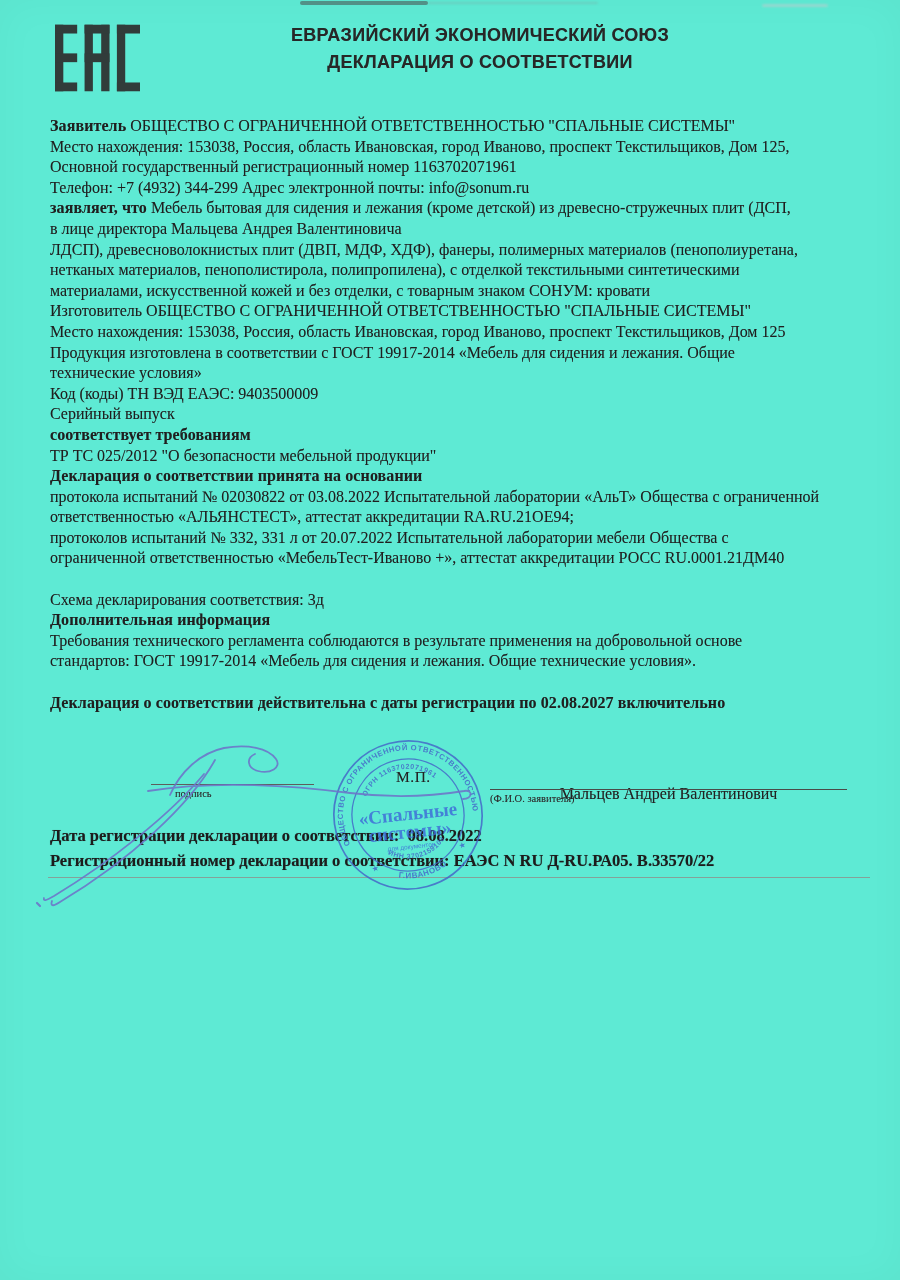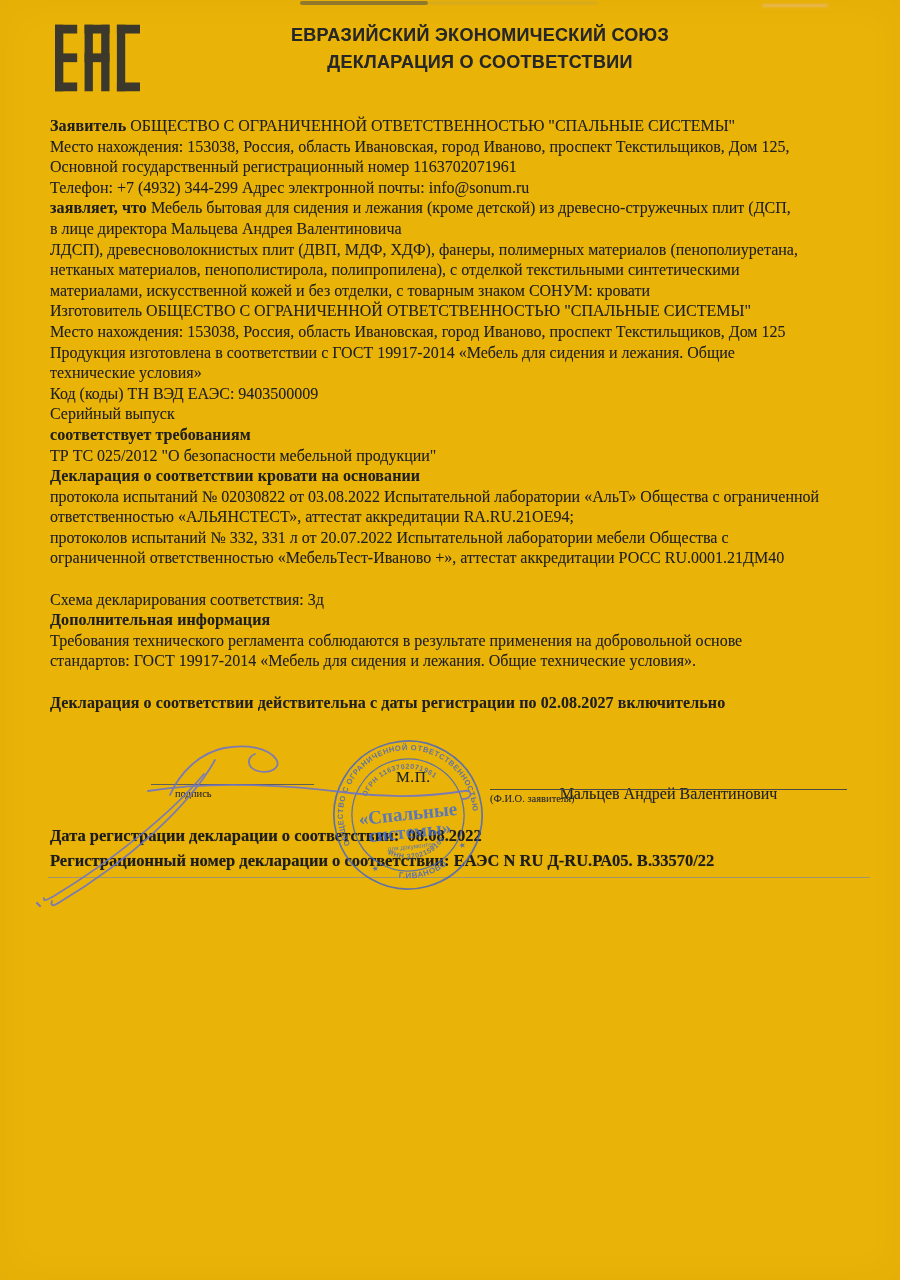--- a/index.html
+++ b/index.html
@@ -1,20 +1,20 @@
 <!DOCTYPE html>
 <html><head>
 <meta charset="utf-8">
 <style>
   html,body{margin:0;padding:0;background:#e8e8e6;}
   .page{
     position:relative;
     width:900px;height:1280px;
     margin:0 auto;
-    background:#eab308;
+    background:#5eead4;
     font-family:"Liberation Serif", serif;
     color:#1f1f1f;
     overflow:hidden;
     box-shadow:inset 0 0 40px rgba(0,0,0,0.03);
   }
   .scan-streak{position:absolute;border-radius:2px;}
   .streak-dark{left:300px;top:1px;width:128px;height:4px;background:#4b4b4b;opacity:.55;filter:blur(.6px);}
   .streak-faint{left:428px;top:2px;width:170px;height:2px;background:#8a8a8a;opacity:.25;filter:blur(.8px);}
   .streak-pink{left:762px;top:4px;width:66px;height:3px;background:#e7c0cc;opacity:.4;filter:blur(.8px);}
 
@@ -121,21 +121,21 @@
       <div class="bodyline">нетканых материалов, пенополистирола, полипропилена), с отделкой текстильными синтетическими</div>
       <div class="bodyline">материалами, искусственной кожей и без отделки, с товарным знаком СОНУМ: кровати</div>
       <div class="bodyline">Изготовитель ОБЩЕСТВО С ОГРАНИЧЕННОЙ ОТВЕТСТВЕННОСТЬЮ "СПАЛЬНЫЕ СИСТЕМЫ"</div>
       <div class="bodyline">Место нахождения: 153038, Россия, область Ивановская, город Иваново, проспект Текстильщиков, Дом 125</div>
       <div class="bodyline">Продукция изготовлена в соответствии с ГОСТ 19917-2014 «Мебель для сидения и лежания. Общие</div>
       <div class="bodyline">технические условия»</div>
       <div class="bodyline">Код (коды) ТН ВЭД ЕАЭС: 9403500009</div>
       <div class="bodyline">Серийный выпуск</div>
       <div class="bodyline"><b>соответствует требованиям</b></div>
       <div class="bodyline">ТР ТС 025/2012 "О безопасности мебельной продукции"</div>
-      <div class="bodyline"><b>Декларация о соответствии кровати на основании</b></div>
+      <div class="bodyline"><b>Декларация о соответствии принята на основании</b></div>
       <div class="bodyline">протокола испытаний № 02030822 от 03.08.2022 Испытательной лаборатории «АльТ» Общества с ограниченной</div>
       <div class="bodyline">ответственностью «АЛЬЯНСТЕСТ», аттестат аккредитации RA.RU.21ОЕ94;</div>
       <div class="bodyline">протоколов испытаний № 332, 331 л от 20.07.2022 Испытательной лаборатории мебели Общества с</div>
       <div class="bodyline">ограниченной ответственностью «МебельТест-Иваново +», аттестат аккредитации РОСС RU.0001.21ДМ40</div>
       <div class="bodyline">&nbsp;</div>
       <div class="bodyline">Схема декларирования соответствия: 3д</div>
       <div class="bodyline"><b>Дополнительная информация</b></div>
       <div class="bodyline">Требования технического регламента соблюдаются в результате применения на добровольной основе</div>
       <div class="bodyline">стандартов: ГОСТ 19917-2014 «Мебель для сидения и лежания. Общие технические условия».</div>
       <div class="bodyline">&nbsp;</div>

